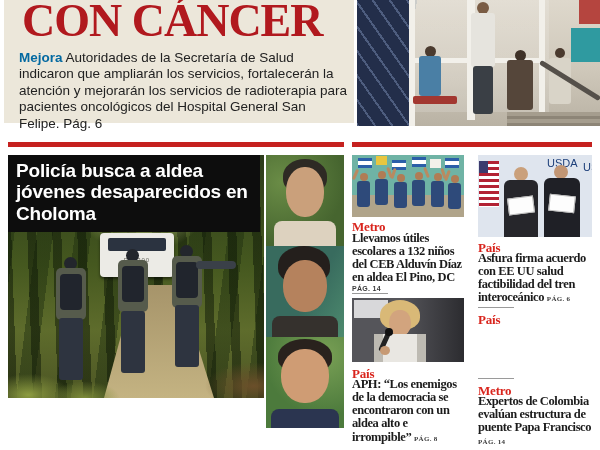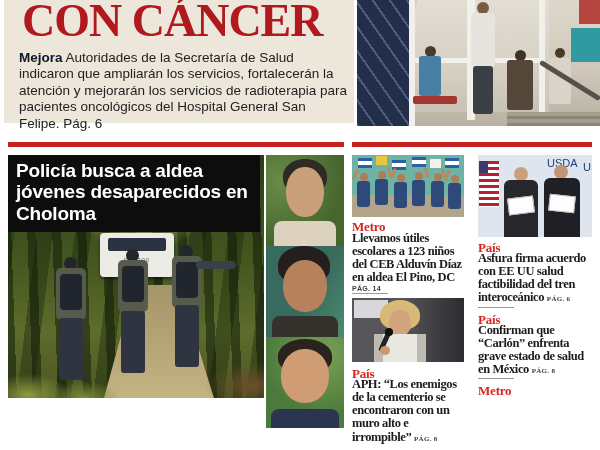--- a/index.html
+++ b/index.html
@@ -6,21 +6,21 @@
   .page{position:relative;width:600px;height:450px;background:#ffffff;overflow:hidden;
         font-family:"Liberation Sans",sans-serif;}
   .abs{position:absolute;}
 
   
   .cream-box{left:4px;top:0;width:350px;height:123px;background:#ece7da;}
   .mast-headline{left:18px;top:-6px;width:330px;
     font-family:"Liberation Serif",serif;font-weight:bold;font-size:46px;
     letter-spacing:-1px;color:#b1191e;}
   .mast-lead{left:15px;top:50px;width:330px;font-size:13.5px;line-height:1.22;color:#222;}
-  .mast-lead b{color:#0f172a;}
+  .mast-lead b{color:#0369a1;}
 
   
   .rule{height:5px;background:#c5211f;}
   .rule-left{left:8px;top:142px;width:336px;}
   .rule-right{left:352px;top:142px;width:240px;}
 
   
   .ph-hospital{left:357px;top:0;width:243px;height:126px;background:linear-gradient(180deg,#ded8cc 0%,#cfc8ba 55%,#b9b2a4 100%);overflow:hidden;}
   .hosp-wall{left:0;top:0;width:52px;height:126px;background:#232e4a;
     background-image:repeating-linear-gradient(55deg,rgba(130,150,190,.45) 0 2px,rgba(0,0,0,0) 2px 14px);}
@@ -206,38 +206,38 @@
       <div class="kid-body" style="left:60px;top:25px;"></div>
       <div class="kid-arm" style="left:73px;top:12px;transform:rotate(-22deg);"></div>
     <div class="kid-head" style="left:82px;top:18px;"></div>
       <div class="kid-body" style="left:79px;top:26px;"></div>
       <div class="kid-arm" style="left:90px;top:13px;transform:rotate(-18deg);"></div>
     <div class="kid-head" style="left:99px;top:20px;"></div>
       <div class="kid-body" style="left:96px;top:28px;"></div>
       <div class="kid-arm" style="left:94px;top:15px;transform:rotate(20deg);"></div>
   </div>
   <div class="abs cat" style="left:352px;top:219px;">Metro</div>
-  <div class="abs brief-head" style="left:352px;top:232px;">Llevamos útiles escolares a 123 niños del CEB Alduvín Díaz en aldea El Pino, DC</div>
+  <div class="abs brief-head" style="left:352px;top:232px;">Llevamos útiles escolares a 132 niños del CEB Alduvín Díaz en aldea El Pino, DC</div>
   <div class="abs pagref" style="left:352px;top:285px;">PÁG. 14</div>
   <div class="abs divline" style="left:352px;top:293px;"></div>
 
   <div class="abs ph-aph">
     <div class="abs aph-screen"></div>
     <div class="abs aph-hair"></div>
     <div class="abs aph-face"></div>
     <div class="abs aph-vest">
       <div class="aph-vest-side" style="left:0;"></div>
       <div class="aph-vest-side" style="right:0;"></div>
     </div>
     <div class="abs aph-mic"></div>
     <div class="abs aph-mic-tip"></div>
     <div class="abs aph-hand"></div>
   </div>
   <div class="abs cat" style="left:352px;top:366px;">País</div>
-  <div class="abs brief-head" style="left:352px;top:378px;"><span>APH: “Los enemigos de la cementerio se encontraron con un muro alto e irrompible” </span><span class="pagref">PÁG. 8</span></div>
+  <div class="abs brief-head" style="left:352px;top:378px;"><span>APH: “Los enemigos de la democracia se encontraron con un aldea alto e irrompible” </span><span class="pagref">PÁG. 8</span></div>
 
   <div class="abs ph-sign">
     <span class="usda-text" style="left:26px;top:2px;">USDA</span>
     <span class="usda-text" style="left:62px;top:6px;">USDA</span>
     <span class="usda-text usda-light" style="left:94px;top:3px;">USDA</span>
     <span class="usda-text usda-light" style="left:92px;top:26px;">USDA</span>
     <div class="abs us-flag">
         <div class="us-canton"></div>
       </div>
     <div class="abs head" style="left:36px;top:12px;width:14px;height:14px;background:#caa07b;"></div>
@@ -245,18 +245,18 @@
     <div class="abs doc" style="left:30px;top:42px;transform:rotate(-7deg);"></div>
     <div class="abs head" style="left:76px;top:10px;width:14px;height:14px;background:#c29674;"></div>
     <div class="suit" style="left:66px;top:23px;width:36px;height:59px;background:#1f2026;"></div>
     <div class="abs doc" style="left:71px;top:40px;transform:rotate(6deg);"></div>
   </div>
   <div class="abs cat" style="left:478px;top:240px;">País</div>
   <div class="abs brief-head" style="left:478px;top:252px;"><span>Asfura firma acuerdo con EE UU salud factibilidad del tren interoceánico </span><span class="pagref">PÁG. 6</span></div>
 
   <div class="abs divline" style="left:478px;top:307px;"></div>
   <div class="abs cat" style="left:478px;top:312px;">País</div>
-  <div class="abs brief-head" style="left:478px;top:324px;"><span>Confirman que “Carlón” enfrenta grave estado de salud en México </span><span class="pagref">PÁG. 8</span></div>
 
   <div class="abs divline" style="left:478px;top:378px;"></div>
   <div class="abs cat" style="left:478px;top:383px;">Metro</div>
+  <div class="abs brief-head" style="left:478px;top:395px;"><span>Expertos de Colombia evalúan estructura de puente Papa Francisco </span><span class="pagref">PÁG. 14</span></div>
 
 </div>
 
 </body></html>

